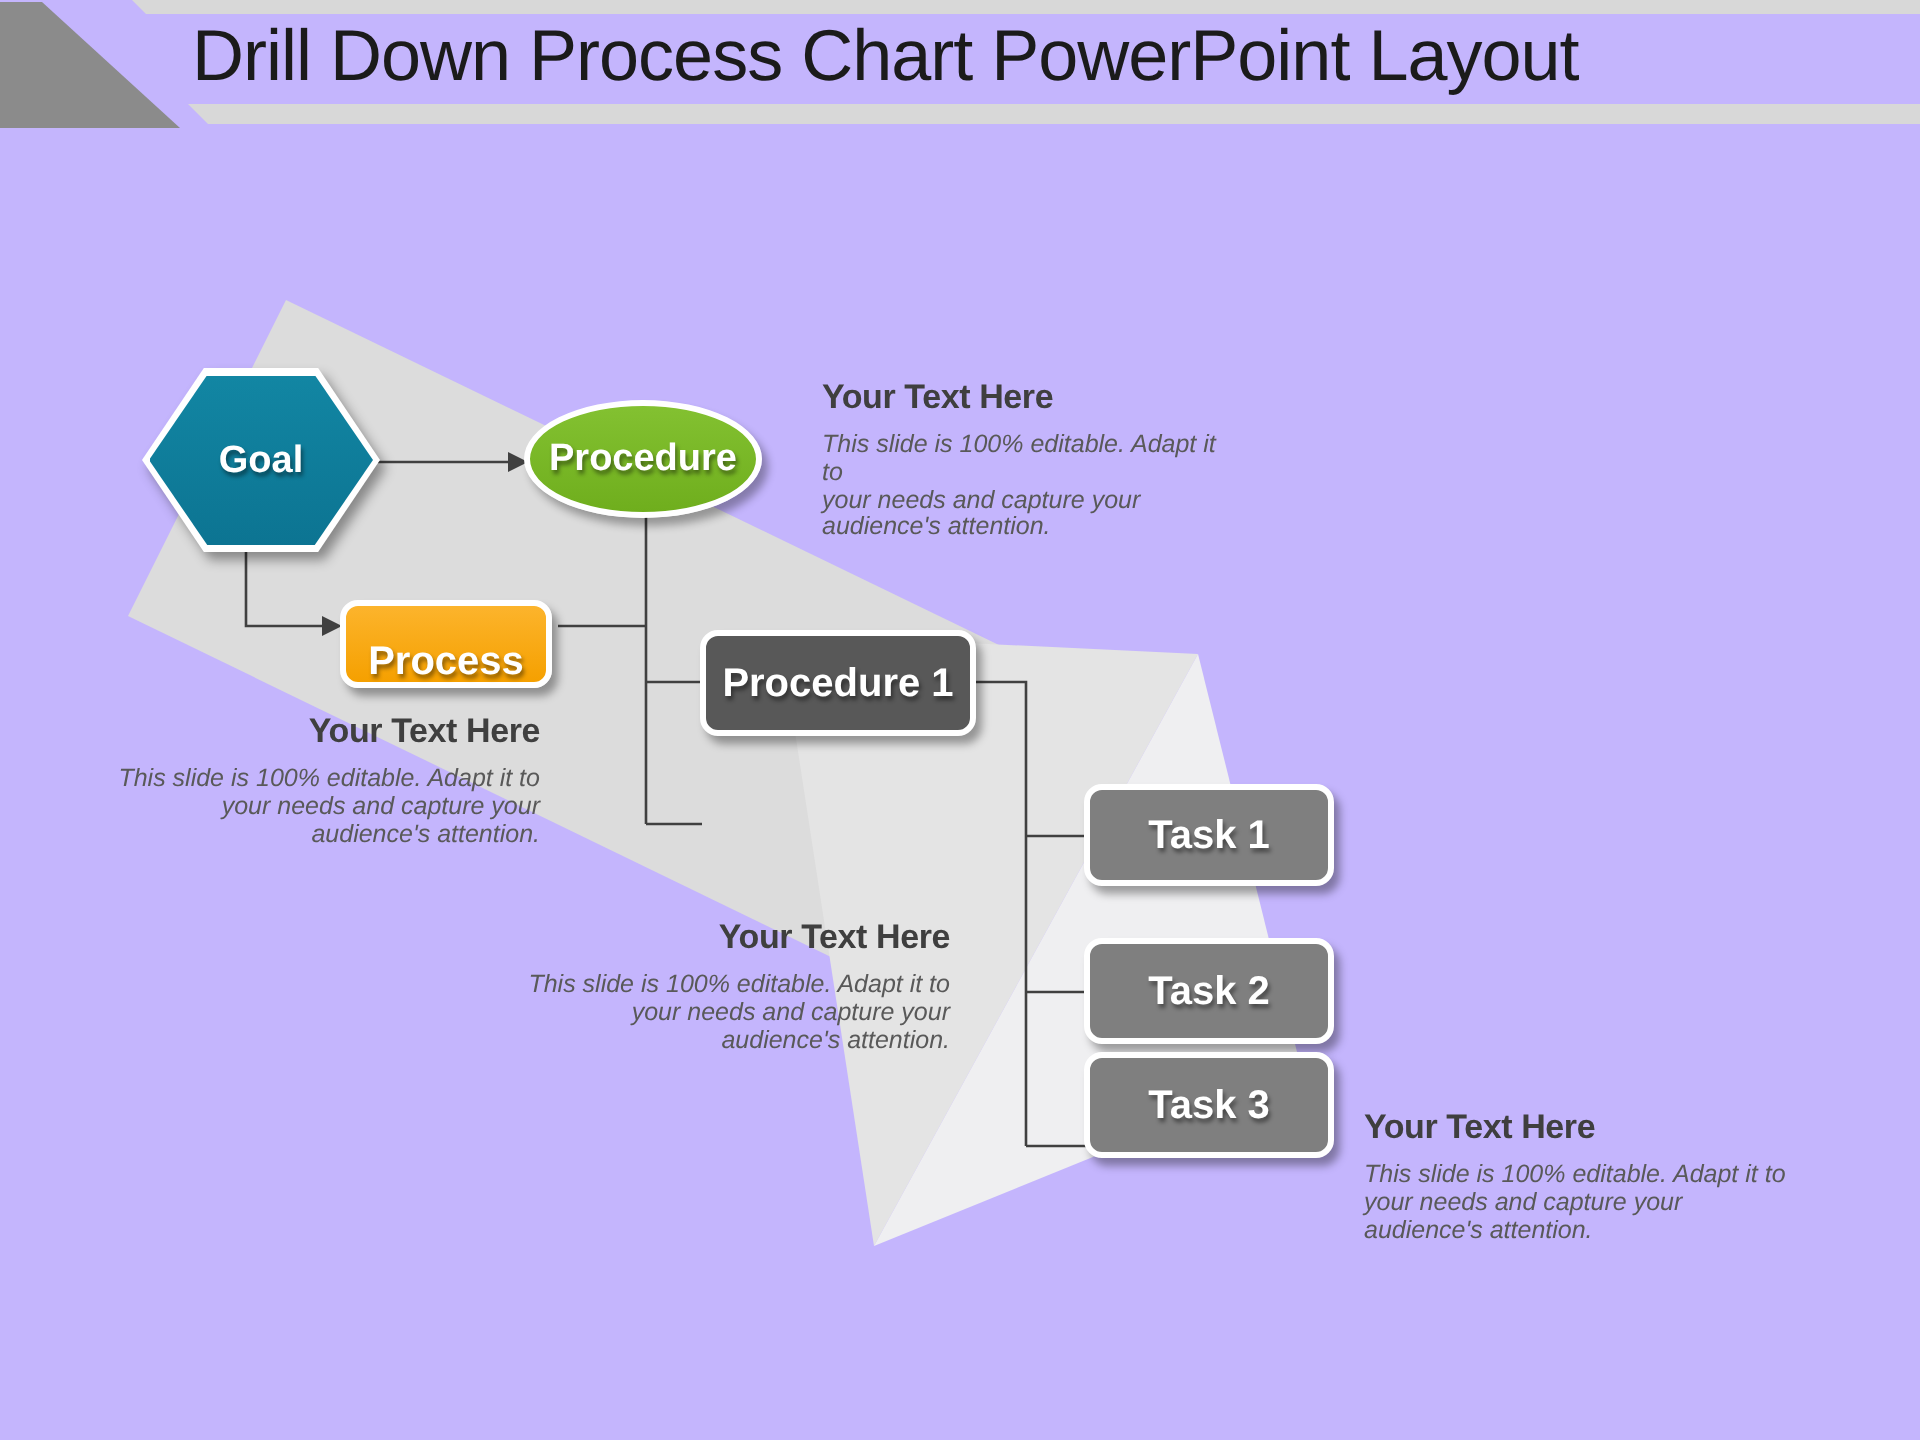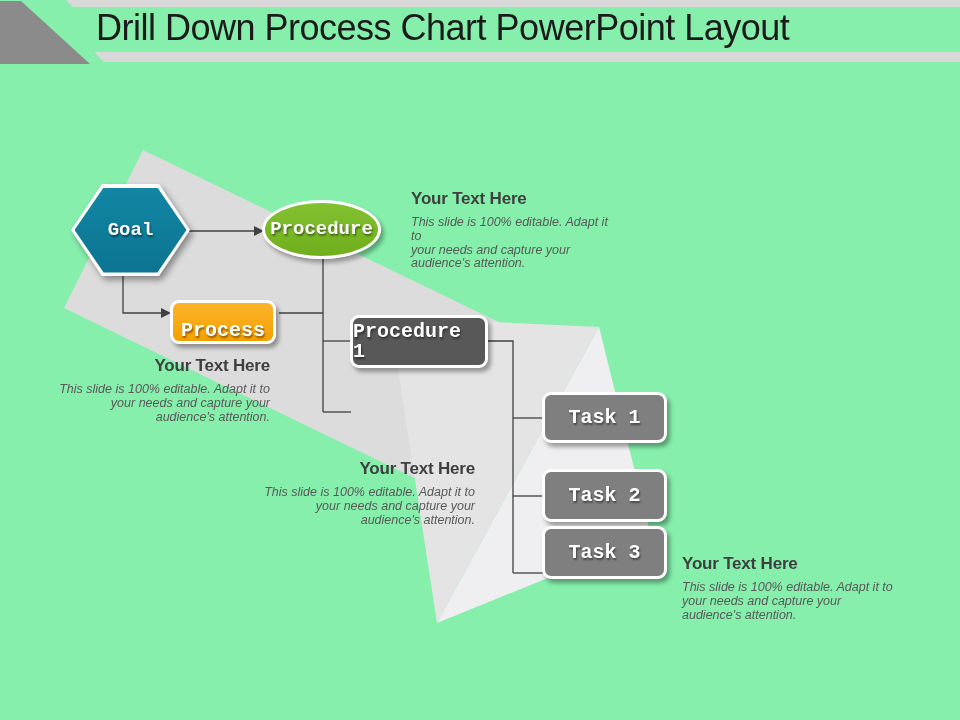--- a/index.html
+++ b/index.html
@@ -1,30 +1,30 @@
 <!DOCTYPE html>
 <html><head>
 <meta charset="utf-8">
 <style>
   html,body{margin:0;padding:0;}
   body{width:960px;height:720px;background:#ffffff;overflow:hidden;
        font-family:"Liberation Sans", sans-serif;}
-  #slide{position:relative;width:960px;height:720px;background:#86efac;}
+  #slide{position:relative;width:960px;height:720px;background:#c4b5fd;}
 
   
   #header-svg{position:absolute;left:0;top:0;width:960px;height:70px;}
   #slide-title{position:absolute;left:96px;top:7px;width:830px;
     font-size:36px;letter-spacing:-0.5px;color:#1b1b1b;white-space:nowrap;}
 
   
   #diagram-svg{position:absolute;left:0;top:0;width:960px;height:720px;}
 
   
   .node-label{color:#fff;font-weight:bold;
-    text-shadow:1px 2px 2px rgba(0,0,0,.45);line-height:1;font-family:Liberation Mono, monospace;}
+    text-shadow:1px 2px 2px rgba(0,0,0,.45);line-height:1;}
   .rect-node{position:absolute;box-sizing:border-box;border:3px solid #fff;
     border-radius:9px;display:flex;align-items:center;justify-content:center;
     box-shadow:3px 4px 4px rgba(0,0,0,.35);}
   #goal-hex-outer{position:absolute;left:71px;top:184px;width:119px;height:92px;
     filter:drop-shadow(3px 4px 3px rgba(0,0,0,.38));}
   #goal-hex-white{position:absolute;inset:0;background:#fff;
     clip-path:polygon(0 50%,26% 0,74% 0,100% 50%,74% 100%,26% 100%);}
   #goal-hex-fill{position:absolute;inset:3.5px;
     background:linear-gradient(#1286a3,#0c7492);
     clip-path:polygon(0 50%,26% 0,74% 0,100% 50%,74% 100%,26% 100%);

